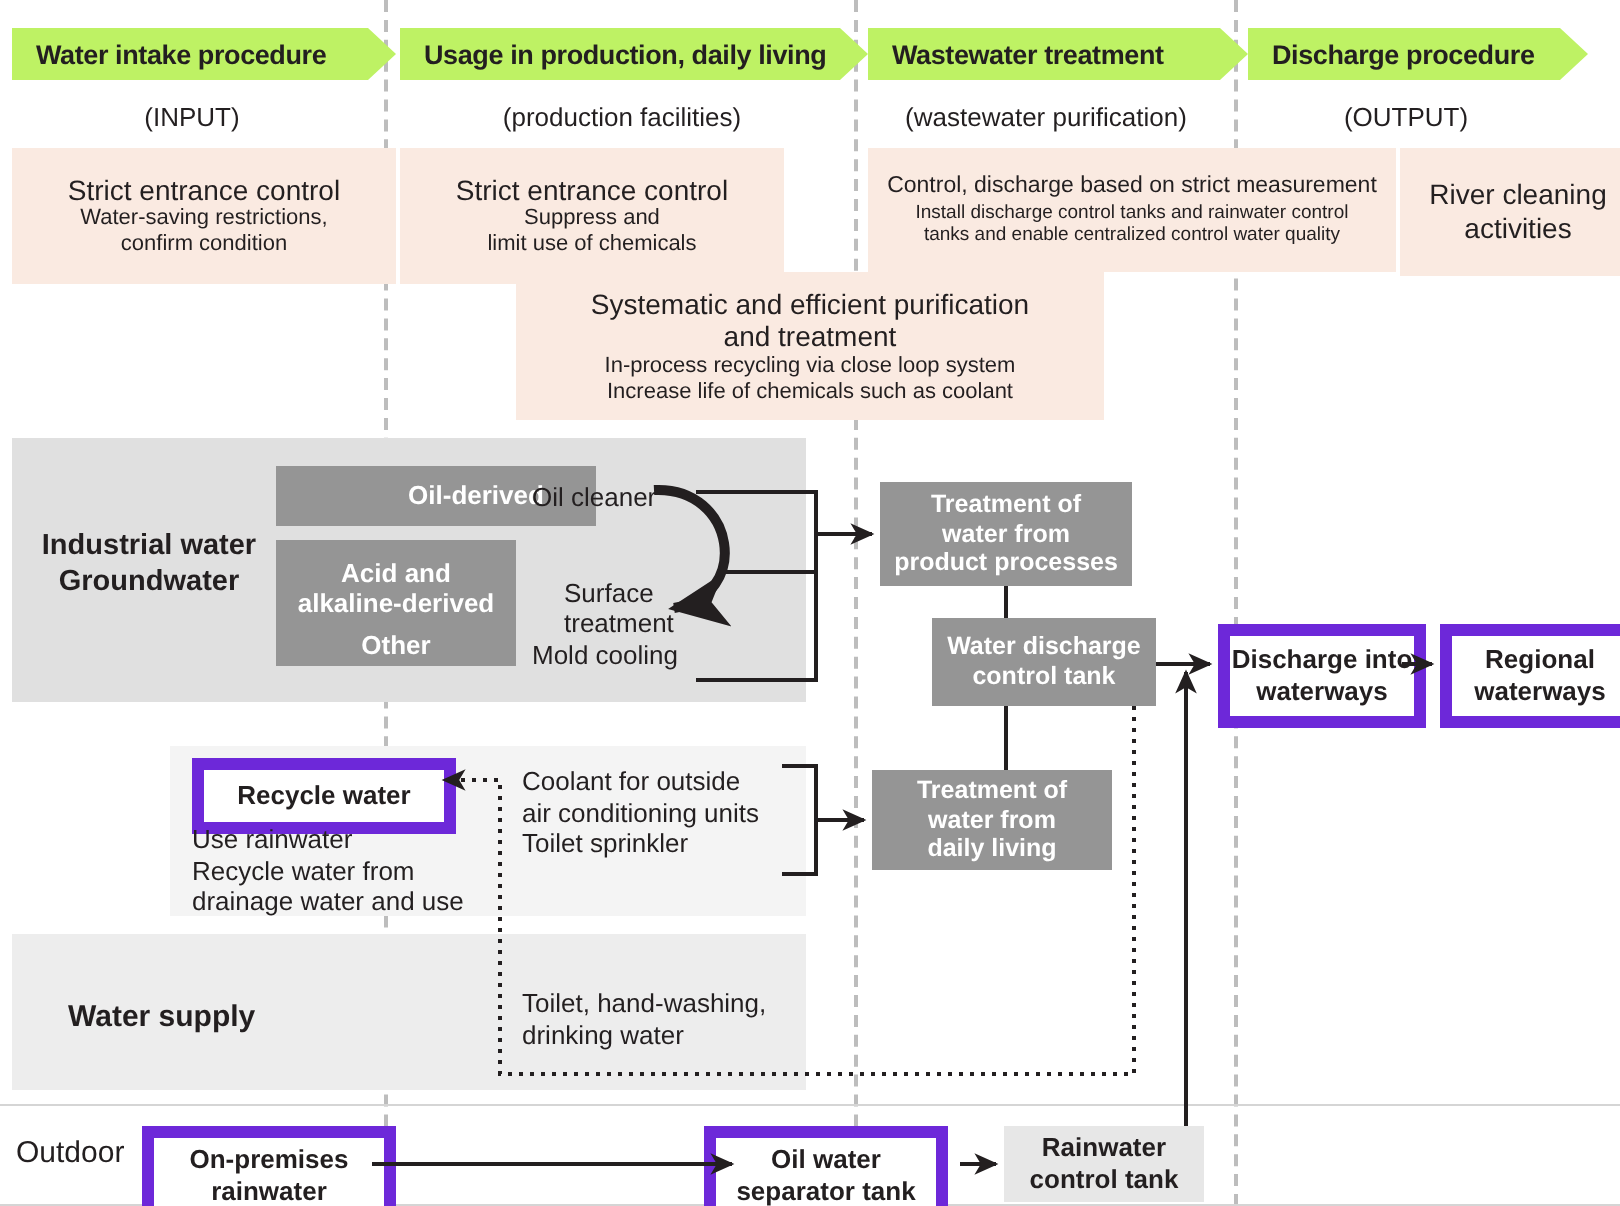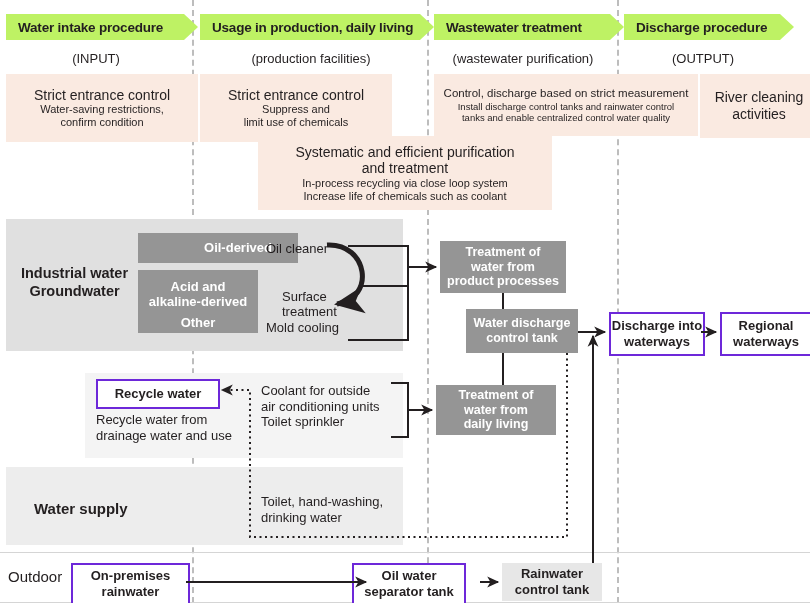--- a/index.html
+++ b/index.html
@@ -49,21 +49,21 @@
   
   .chip{
     position:absolute;background:#959595;color:#ffffff;
     display:flex;align-items:center;justify-content:center;
     text-align:center;font-weight:bold;font-size:13px;line-height:1.18;
   }
   .chip-sm{font-size:12.5px;}
 
   
   .wbox{
-    position:absolute;background:#ffffff;border:2px solid #6d28d9;
+    position:absolute;background:#ffffff;border:6px solid #6d28d9;
     display:flex;align-items:center;justify-content:center;text-align:center;
     font-weight:bold;font-size:13px;line-height:1.2;color:#231f20;
   }
   .gbox{
     position:absolute;background:#e7e7e7;
     display:flex;align-items:center;justify-content:center;text-align:center;
     font-weight:bold;font-size:13px;line-height:1.2;color:#231f20;
   }
 
   
@@ -155,20 +155,21 @@
 </div>
 <div class="lbl" style="left:266px;top:320px;">
   <span>Mold cooling</span>
 </div>
 
 <div class="band band-f4" style="left:85px;top:373px;width:318px;height:85px;"></div>
 <div class="wbox" style="left:96px;top:379px;width:120px;height:26px;">
   <span>Recycle water</span>
 </div>
 <div class="lbl" style="left:96px;top:412px;">
+  <div>Use rainwater</div>
   <div>Recycle water from</div>
   <div>drainage water and use</div>
 </div>
 <div class="lbl" style="left:261px;top:383px;">
   <div>Coolant for outside</div>
   <div>air conditioning units</div>
   <div>Toilet sprinkler</div>
 </div>
 
 <div class="band band-ee" style="left:6px;top:467px;width:397px;height:78px;"></div>

